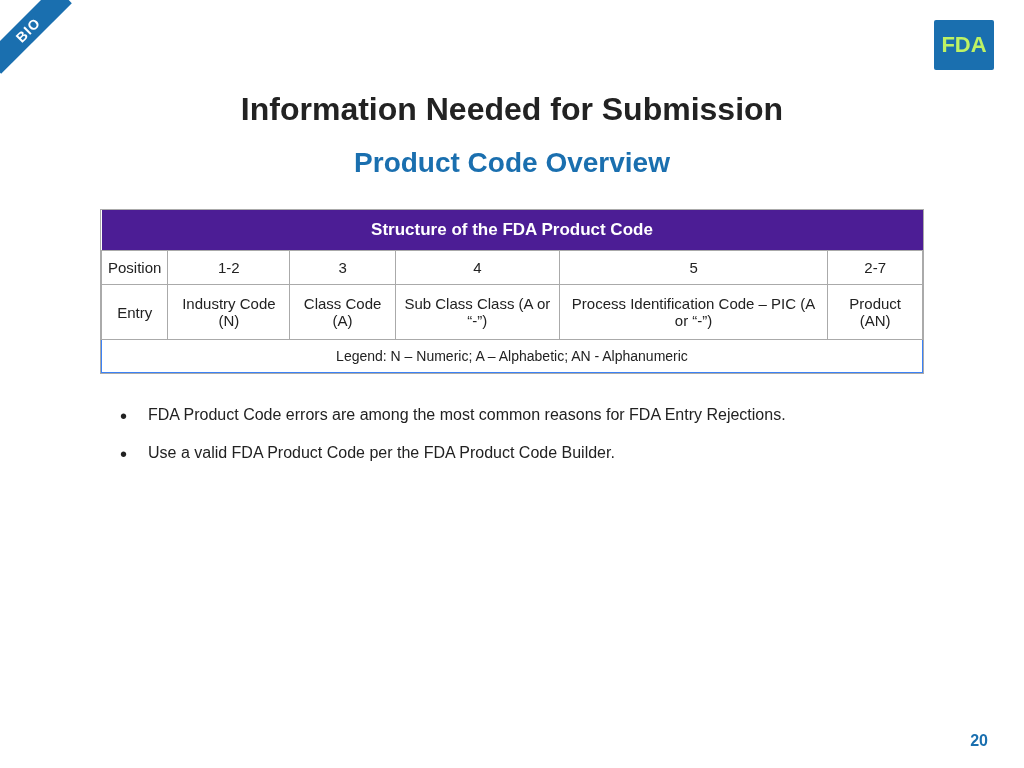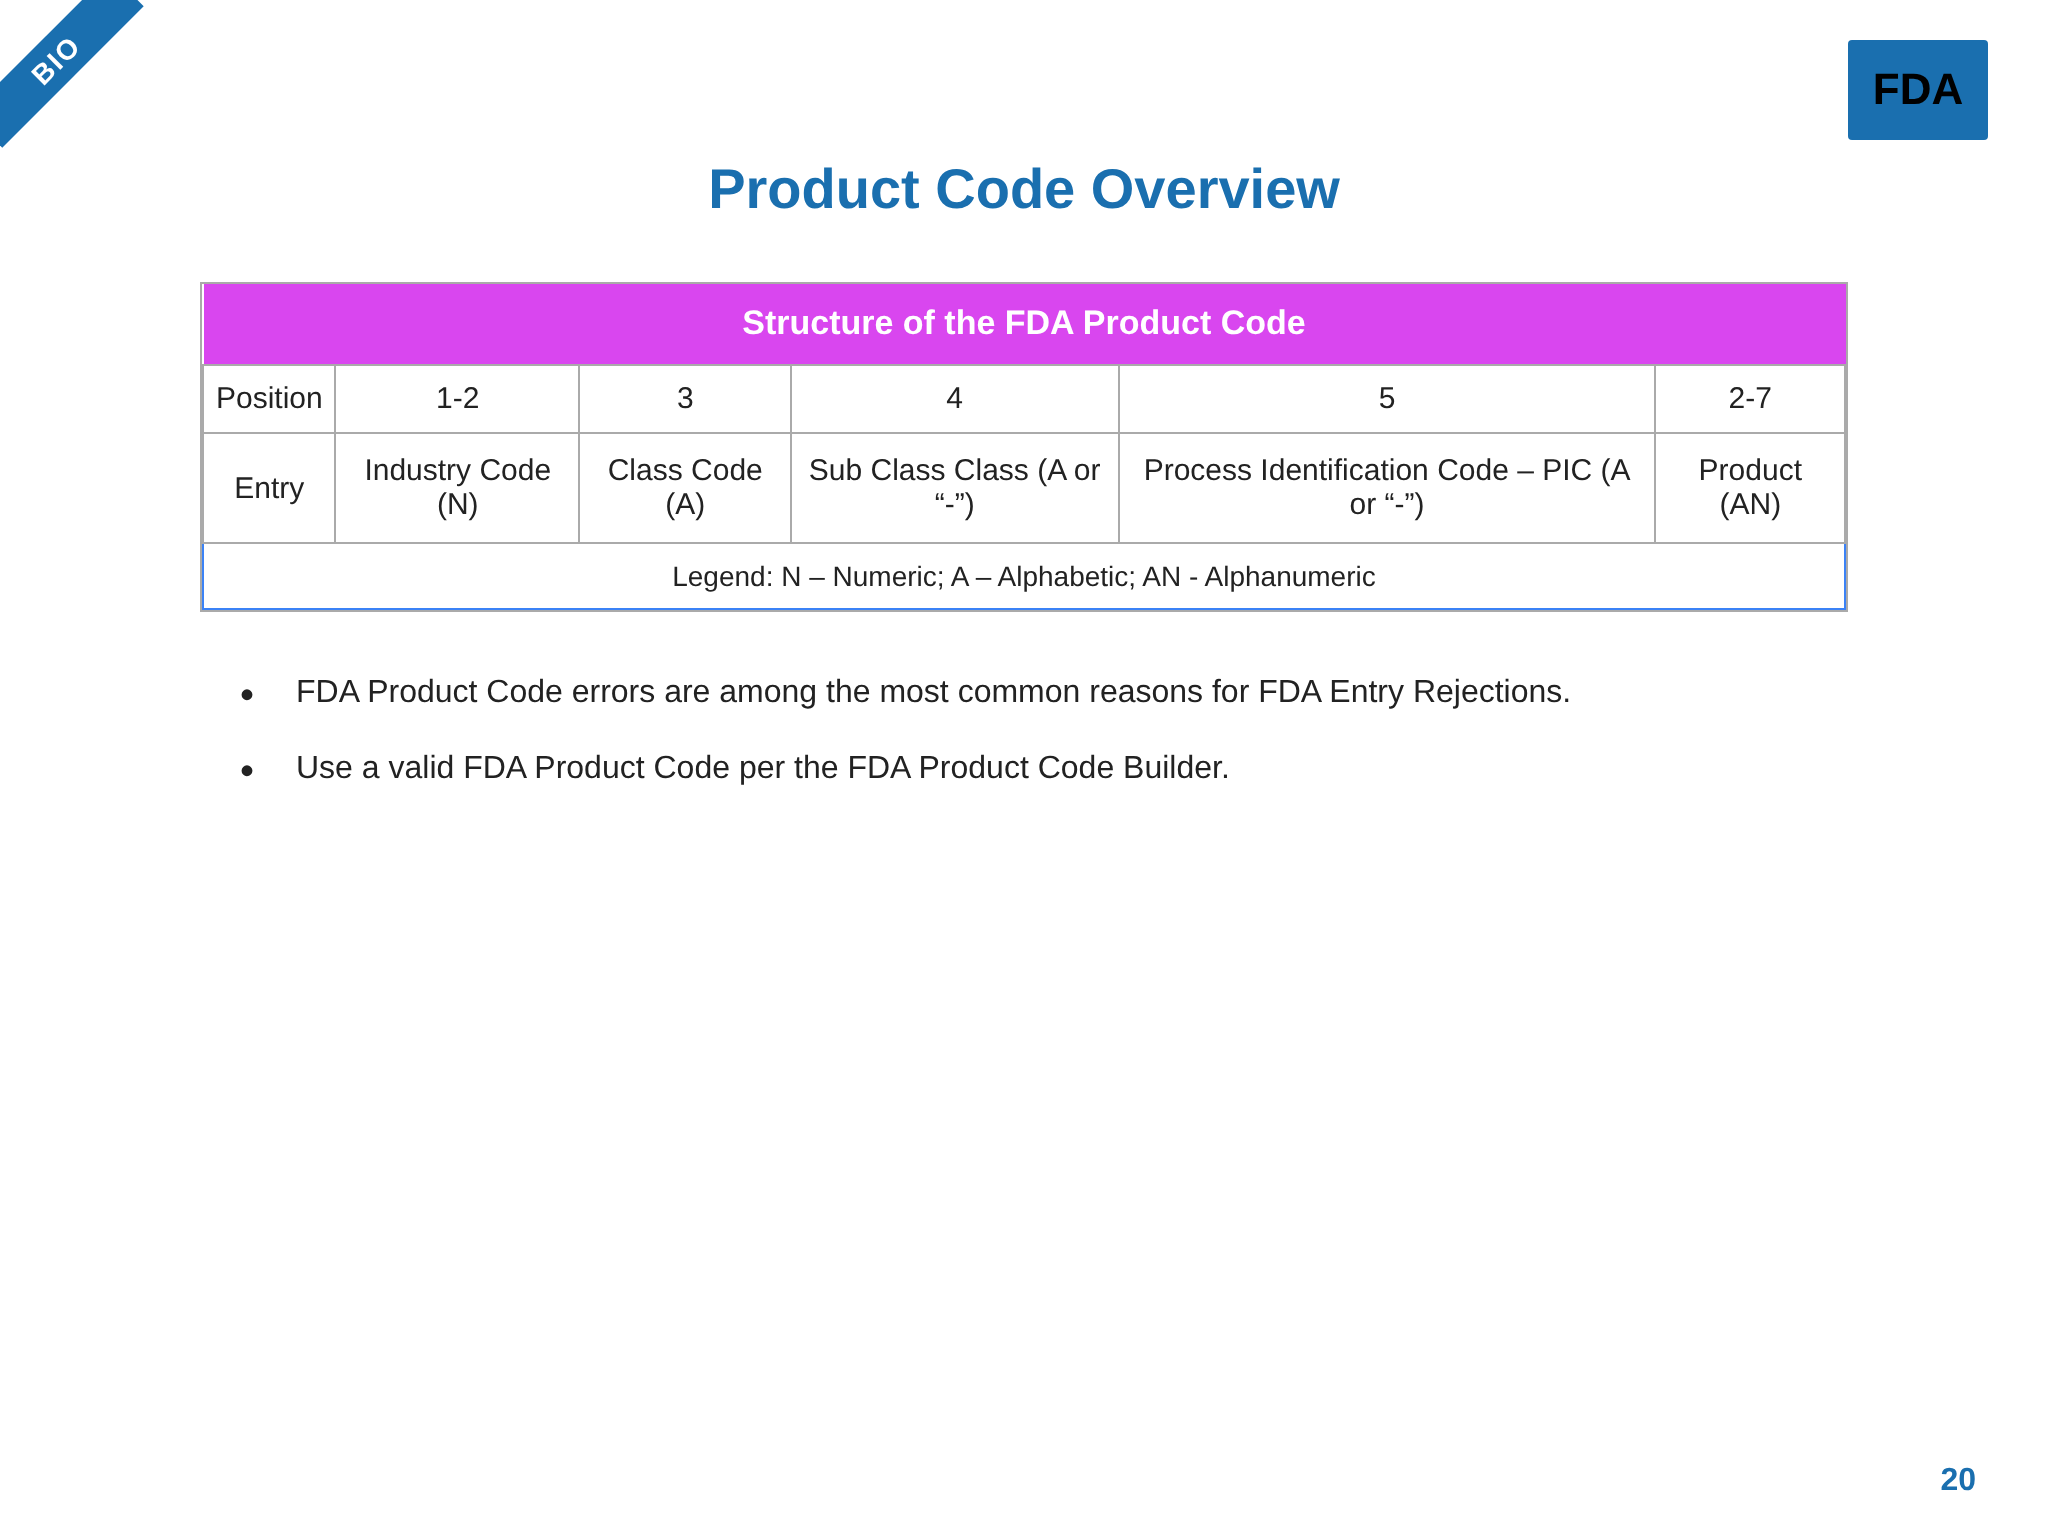--- a/index.html
+++ b/index.html
@@ -36,27 +36,27 @@
       transform: rotate(-45deg);
       padding: 4px 0;
       letter-spacing: 1px;
     }
 
     
     .fda-logo {
       position: absolute;
       top: 20px;
       right: 30px;
-      width: 70px;
+      width: 60px;
       height: 50px;
       background: #1a6faf;
       display: flex;
       align-items: center;
       justify-content: center;
-      color: #000000;
+      color: #bef264;
       font-size: 22px;
       font-weight: bold;
       border-radius: 2px;
     }
 
     
     .main-content {
       padding: 60px 60px 20px 60px;
     }
 
@@ -83,21 +83,21 @@
       margin: 20px 40px;
       border: 1px solid #aaaaaa;
     }
 
     table {
       width: 100%;
       border-collapse: collapse;
     }
 
     .table-header-row td {
-      background: #d946ef;
+      background: #4c1d95;
       color: white;
       font-weight: bold;
       font-size: 17px;
       text-align: center;
       padding: 10px;
     }
 
     .position-row td {
       border: 1px solid #aaaaaa;
       text-align: center;
@@ -160,20 +160,21 @@
 <div class="bio-ribbon">
   <div class="bio-ribbon-inner">BIO</div>
 </div>
 
 <div class="fda-logo">
   <span>FDA</span>
 </div>
 
 <div class="main-content">
 
+  <div class="title-main">Information Needed for Submission</div>
   <div class="title-sub">Product Code Overview</div>
 
   <div class="table-container">
     <table>
       <tbody>
           <tr class="table-header-row">
         <td colspan="6">Structure of the FDA Product Code</td>
       </tr>
       <tr class="position-row">
         <td>Position</td>

